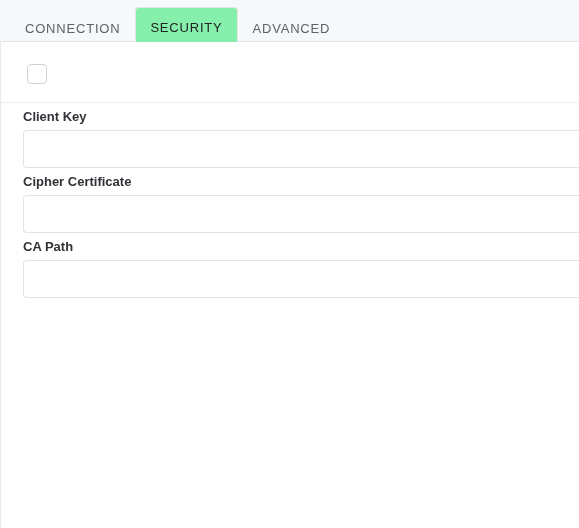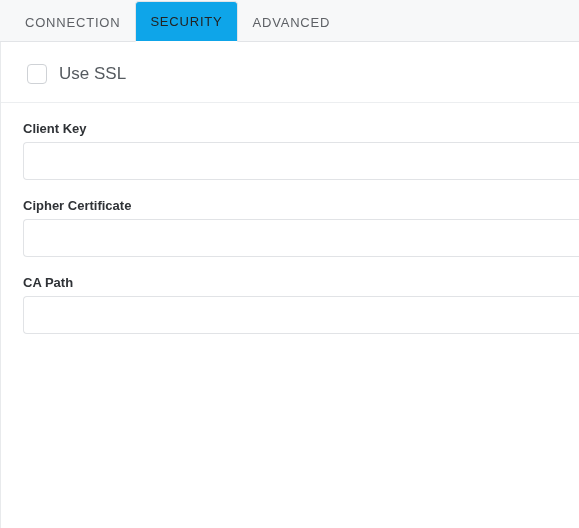--- a/index.html
+++ b/index.html
@@ -21,26 +21,26 @@
   }
   .tab {
     display: flex;
     align-items: center;
     padding: 0 14px;
     font-size: 13px;
     letter-spacing: 0.8px;
     color: #5e6166;
     cursor: pointer;
     position: relative;
-    top: 1px;
+    top: 7px;
     border: 1px solid transparent;
     border-bottom: none;
   }
   .tab.active {
-    background: #0ea5e9;
+    background: #86efac;
     color: #222;
     border: 1px solid #e2e4e7;
     border-bottom: 1px solid #ffffff;
     border-top-left-radius: 4px;
     border-top-right-radius: 4px;
   }
   .panel {
     background: #ffffff;
     position: relative;
     width: 100%;
@@ -65,21 +65,21 @@
   }
   .ssl-label {
     font-size: 17px;
     color: #555a5f;
     font-weight: 400;
   }
   .fields {
     padding: 0 0 0 22px;
   }
   .field {
-    margin-top: 18px;
+    margin-top: 6px;
   }
   .field-label {
     font-size: 13px;
     font-weight: 600;
     color: #2f3236;
     margin-bottom: 6px;
   }
   .field-input {
     width: 100%;
     height: 38px;
@@ -99,21 +99,20 @@
 <div class="tabbar">
   <div class="tab">CONNECTION</div>
   <div class="tab active">SECURITY</div>
   <div class="tab">ADVANCED</div>
 </div>
 
 <div class="panel">
 
   <div class="ssl-row">
     <div class="checkbox"></div>
-    <div class="ssl-label">Use SSL</div>
   </div>
 
   <div class="fields">
 
     <div class="field">
       <div class="field-label">Client Key</div>
       <input class="field-input" type="text" value="" style="">
     </div>
 
     <div class="field">

